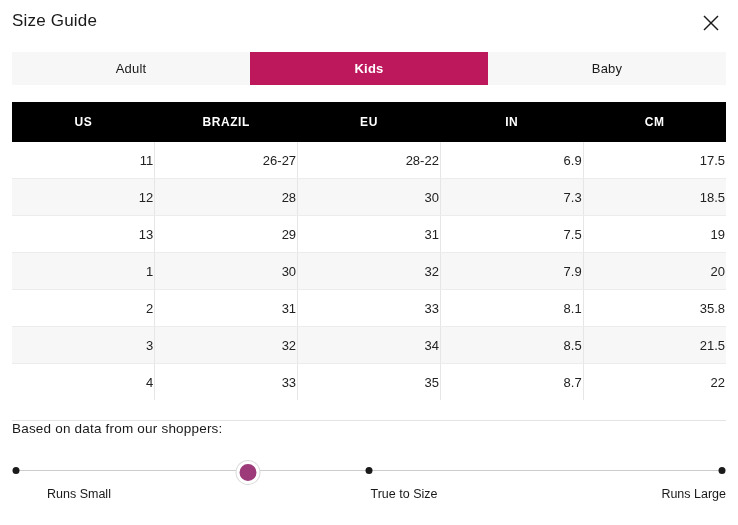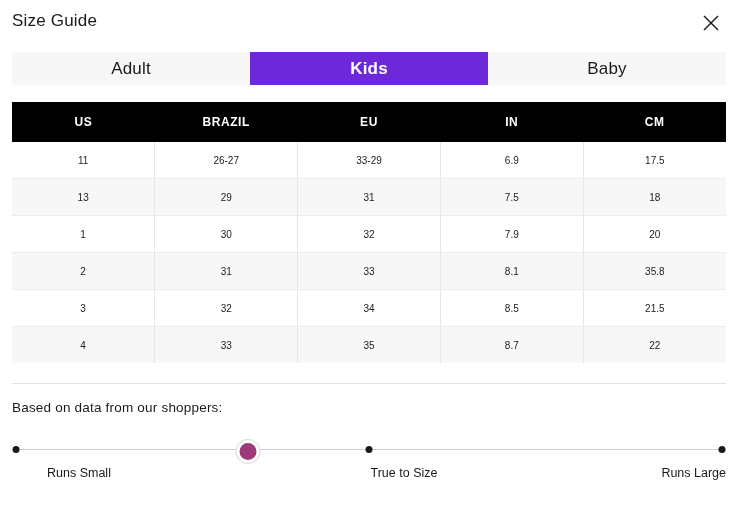--- a/index.html
+++ b/index.html
@@ -54,29 +54,29 @@
     display: flex;
     margin: 14px 6px 0 6px;
     height: 33px;
     border: 0;
   }
   .tab {
     flex: 1;
     display: flex;
     align-items: center;
     justify-content: center;
-    font-size: 17px;
+    font-size: 13px;
     color: #1a1a1a;
     background: #f7f7f7;
     cursor: pointer;
     user-select: none;
     letter-spacing: 0.2px;
   }
   .tab.active {
-    background: #6d28d9;
+    background: #be185d;
     color: #ffffff;
     font-weight: bold;
   }
 
   .table-wrap {
     margin: 17px 6px 0 6px;
   }
   table.size-table {
     width: 100%;
     border-collapse: collapse;
@@ -87,43 +87,42 @@
     color: #ffffff;
     font-size: 12px;
     font-weight: bold;
     letter-spacing: 0.6px;
     height: 38px;
     text-align: center;
     border: none;
   }
   table.size-table tbody td {
     height: 34px;
-    text-align: center;
-    font-size: 10px;
+    text-align: right;
+    font-size: 13px;
     color: #222222;
     border-right: 1px solid #e6e6e6;
     border-bottom: 1px solid #ececec;
   }
   table.size-table tbody td:last-child {
     border-right: none;
   }
   table.size-table tbody tr:nth-child(even) td {
     background: #f7f7f7;
   }
   table.size-table tbody tr:nth-child(odd) td {
     background: #ffffff;
   }
   table.size-table tbody tr:last-child td {
     border-bottom: none;
   }
 
   .footer {
     margin: 0 6px;
     border-top: 1px solid #e3e3e3;
-    padding-top: 16px;
     margin-top: 20px;
   }
   .footer-label {
     font-size: 13.5px;
     color: #1a1a1a;
     letter-spacing: 0.2px;
   }
   .scale {
     position: relative;
     margin-top: 28px;
@@ -203,30 +202,37 @@
           <th>BRAZIL</th>
           <th>EU</th>
           <th>IN</th>
           <th>CM</th>
         </tr>
       </thead>
       <tbody>
         <tr>
           <td>11</td>
           <td>26-27</td>
-          <td>33-29</td>
+          <td>28-22</td>
           <td>6.9</td>
           <td>17.5</td>
+        </tr>
+        <tr>
+          <td>12</td>
+          <td>28</td>
+          <td>30</td>
+          <td>7.3</td>
+          <td>18.5</td>
         </tr>
         <tr>
           <td>13</td>
           <td>29</td>
           <td>31</td>
           <td>7.5</td>
-          <td>18</td>
+          <td>19</td>
         </tr>
         <tr>
           <td>1</td>
           <td>30</td>
           <td>32</td>
           <td>7.9</td>
           <td>20</td>
         </tr>
         <tr>
           <td>2</td>

